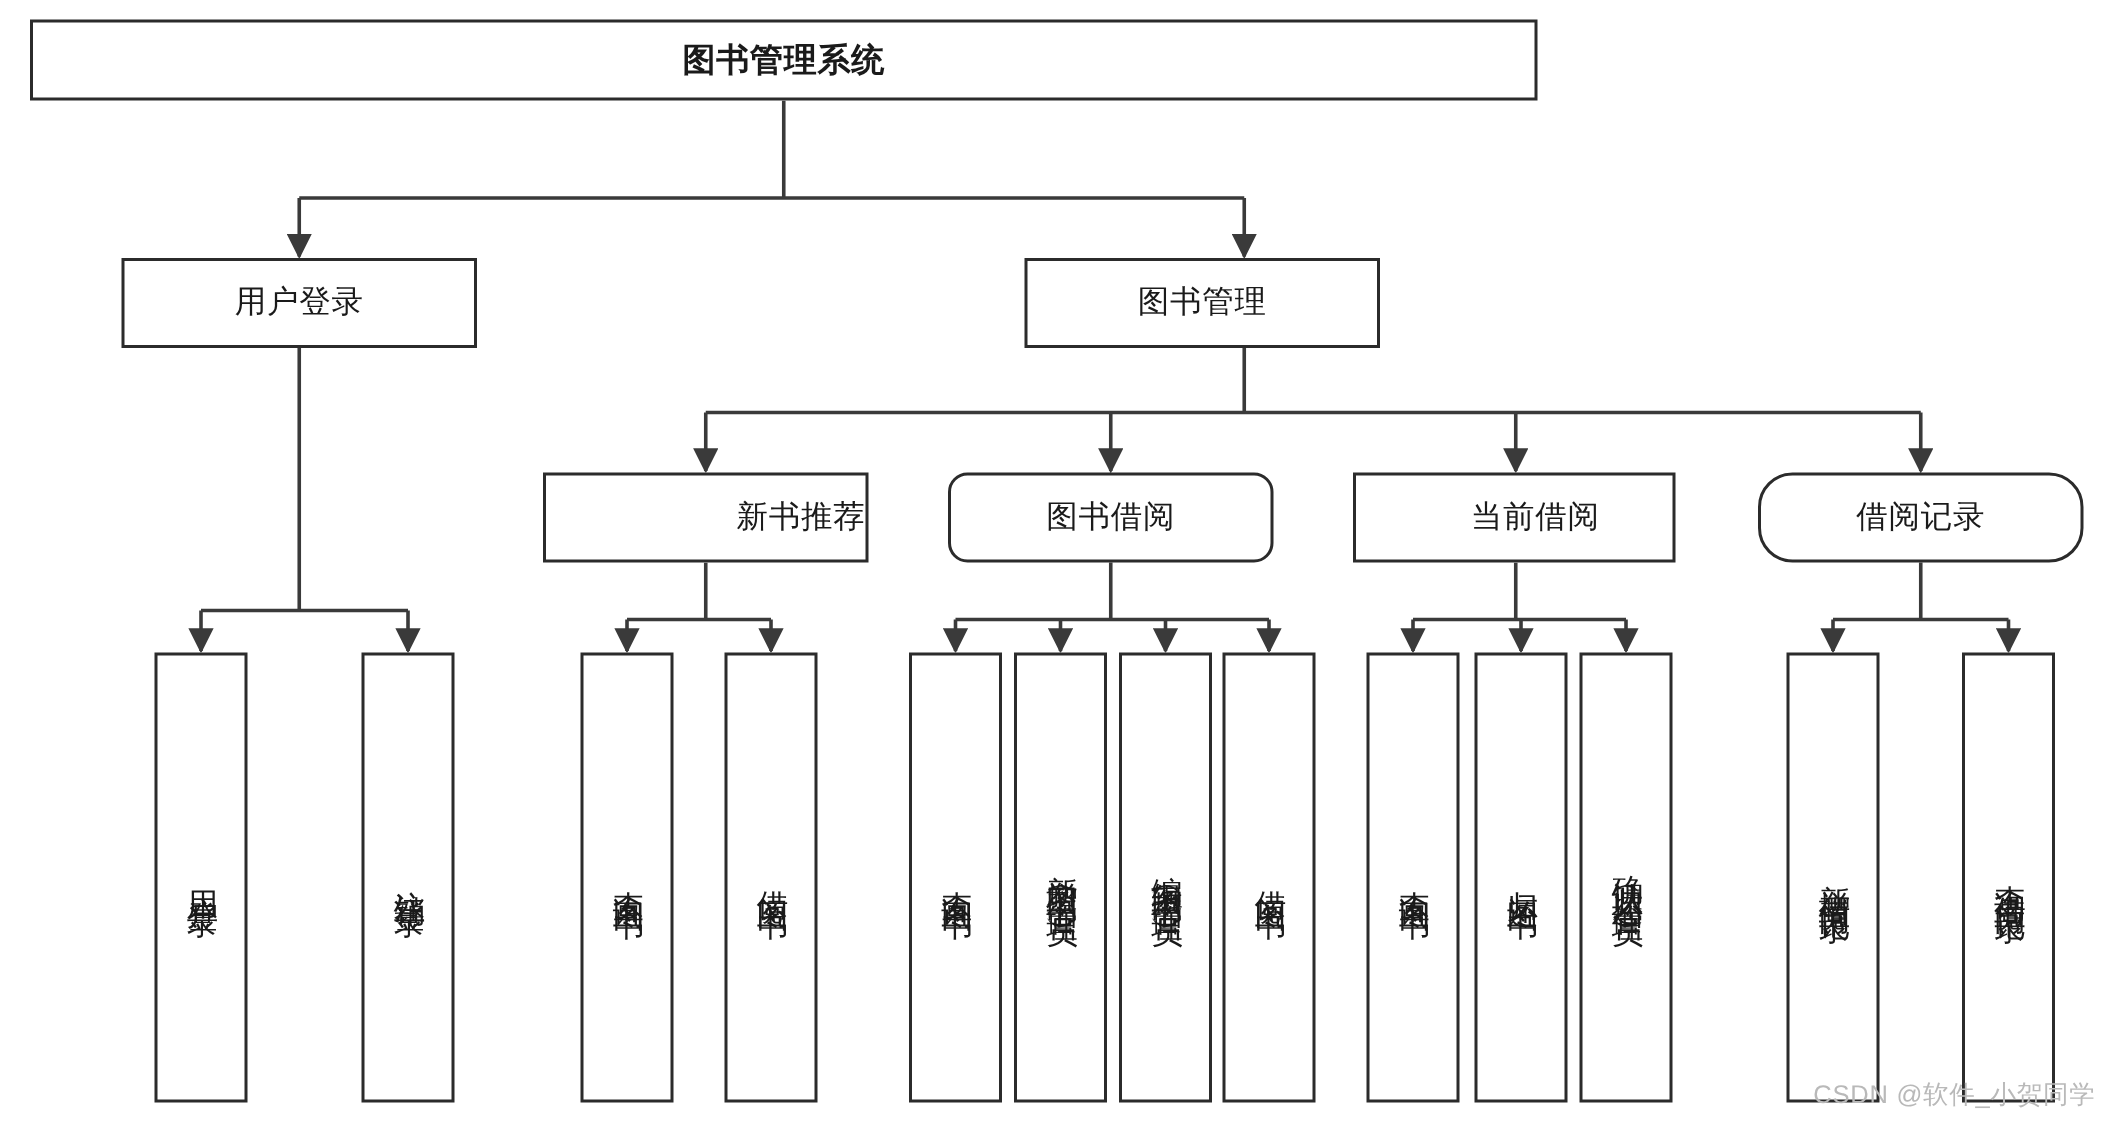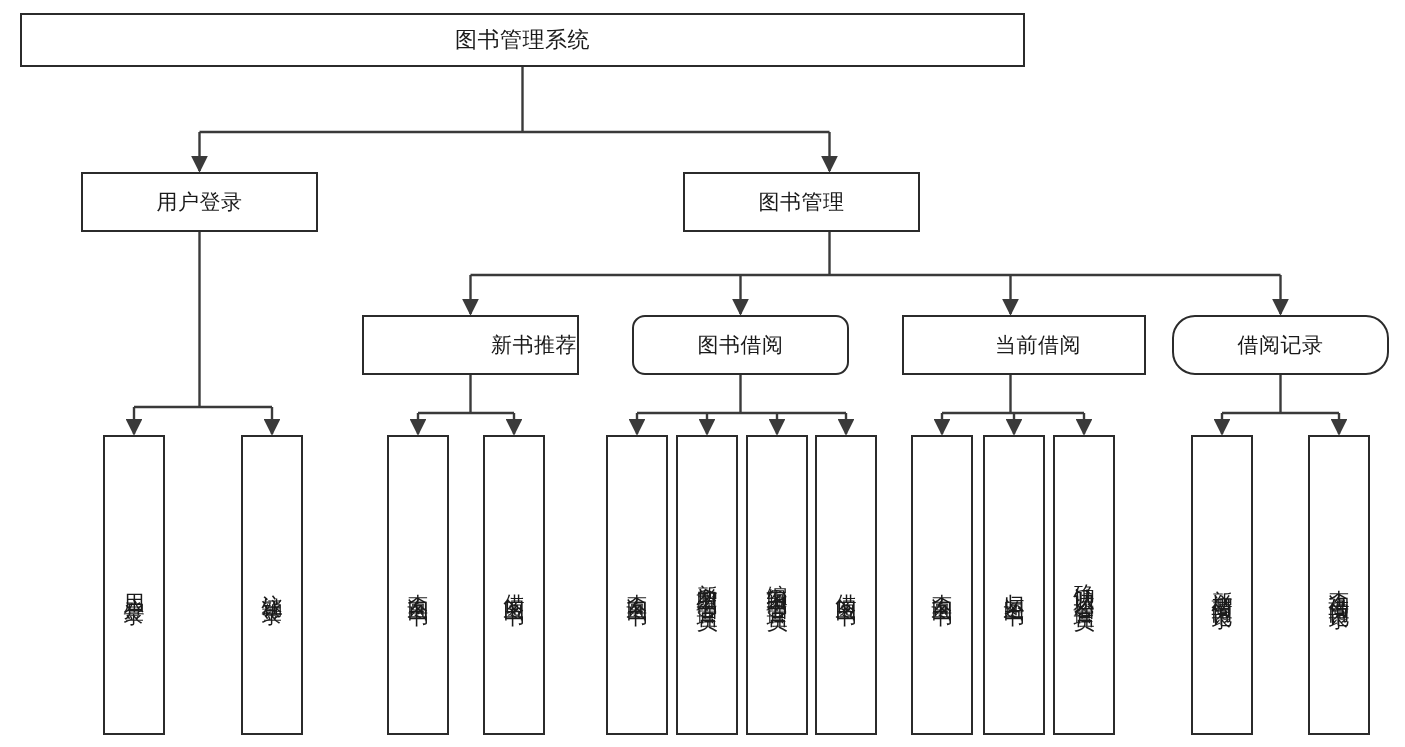--- a/index.html
+++ b/index.html
@@ -50,20 +50,21 @@
   }
   .node.vert .nlabel {
     writing-mode: vertical-rl;
     text-orientation: upright;
     font-size: 21px;
     letter-spacing: 4px;
     line-height: 1.05;
   }
   .node.root .nlabel {
     font-size: 22px;
+    font-weight: bold;
   }
   .watermark {
     position: absolute;
     right: 8px;
     bottom: 6px;
     font-size: 17px;
     color: #b9b9b9;
     letter-spacing: 0.5px;
     user-select: none;
     white-space: nowrap;
@@ -126,21 +127,21 @@
       </div>
       <div class="node horiz" style="left: 683px; top: 172px; width: 237px; height: 60px; justify-content: center;">
         <span class="nlabel">图书管理</span>
       </div>
       <div class="node horiz" style="left: 362px; top: 315px; width: 217px; height: 60px; justify-content: flex-end;">
         <span class="nlabel">新书推荐</span>
       </div>
       <div class="node horiz" style="left: 632px; top: 315px; width: 217px; height: 60px; border-radius: 13px;">
         <span class="nlabel">图书借阅</span>
       </div>
-      <div class="node horiz" style="left: 902px; top: 315px; width: 244px; height: 60px; padding-left: 28px;">
+      <div class="node horiz" style="left: 902px; top: 315px; width: 215px; height: 60px; padding-left: 28px;">
         <span class="nlabel">当前借阅</span>
       </div>
       <div class="node horiz" style="left: 1172px; top: 315px; width: 217px; height: 60px; border-radius: 23px;">
         <span class="nlabel">借阅记录</span>
       </div>
       <div class="node vert" style="left: 103px; top: 435px; width: 62px; height: 300px;">
         <span class="nlabel">用户登录</span>
       </div>
       <div class="node vert" style="left: 241px; top: 435px; width: 62px; height: 300px;">
         <span class="nlabel">注销登录</span>
@@ -173,13 +174,14 @@
         <span class="nlabel">确认归还（管理员）</span>
       </div>
       <div class="node vert" style="left: 1191px; top: 435px; width: 62px; height: 300px;">
         <span class="nlabel">新增借阅记录</span>
       </div>
       <div class="node vert" style="left: 1308px; top: 435px; width: 62px; height: 300px;">
         <span class="nlabel">查询借阅记录</span>
       </div>
     </div>
 
+  <div class="watermark">CSDN @软件_小贺同学</div>
 </div>
 
 </body></html>

